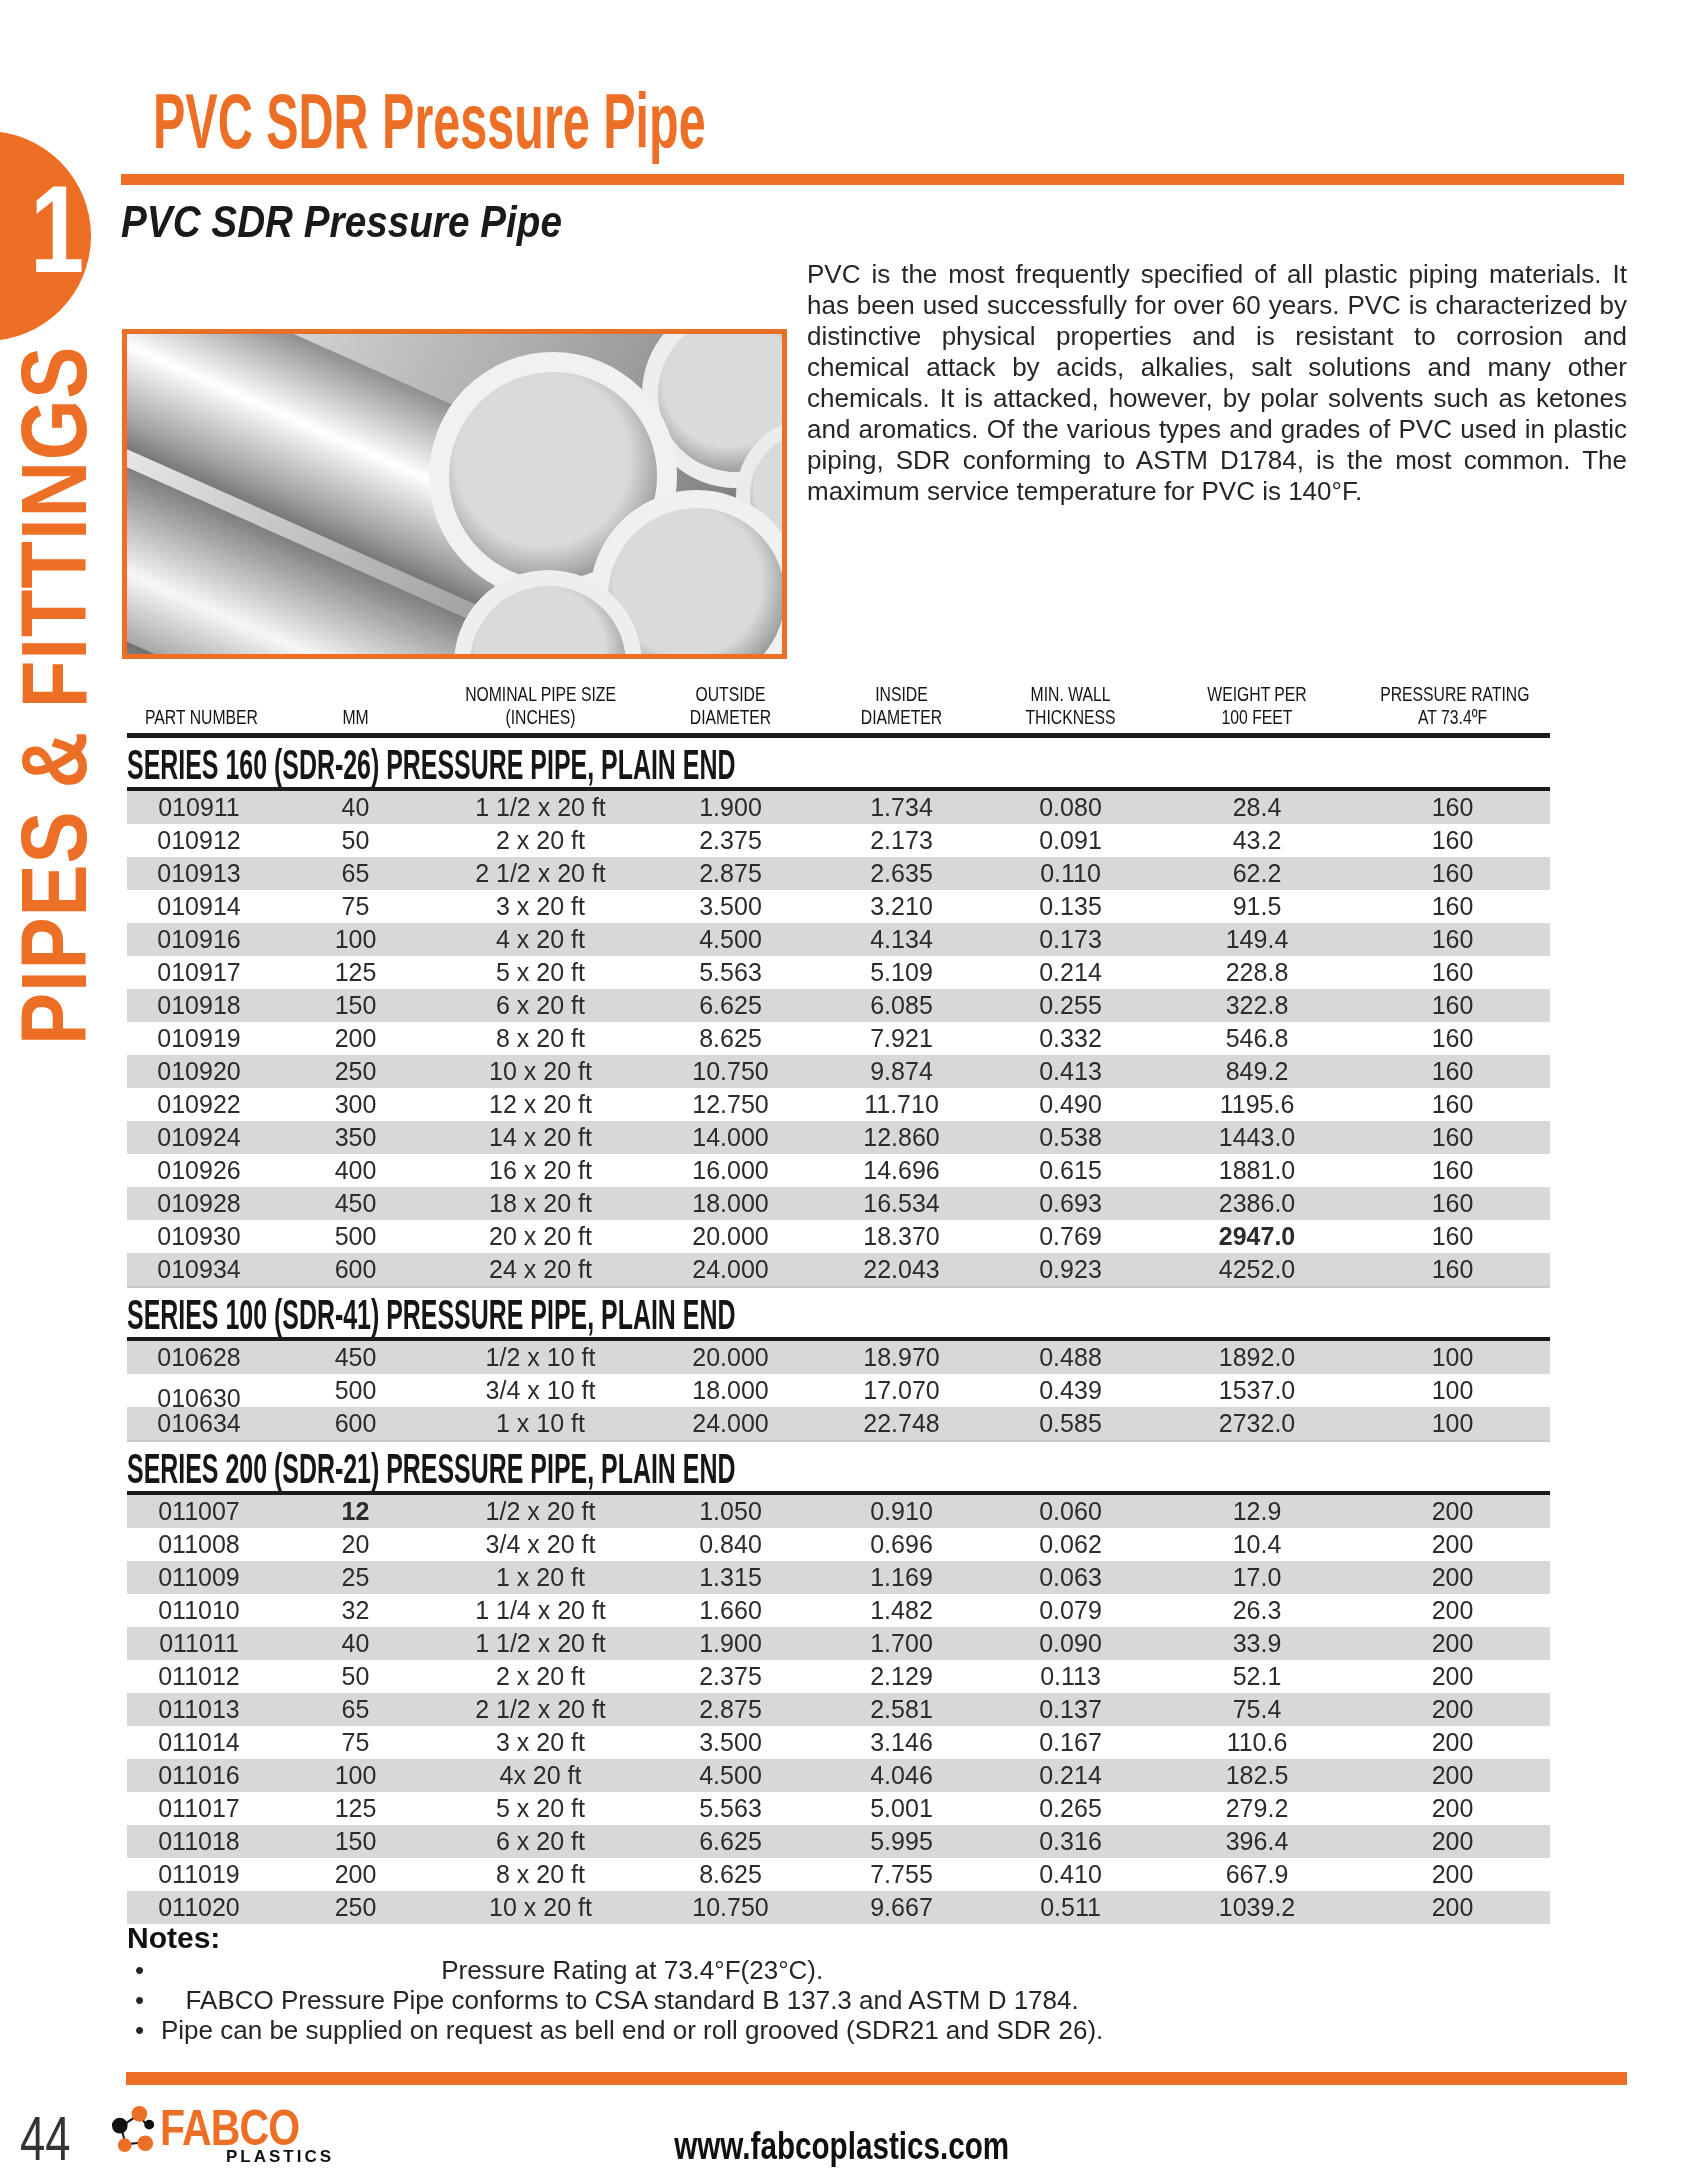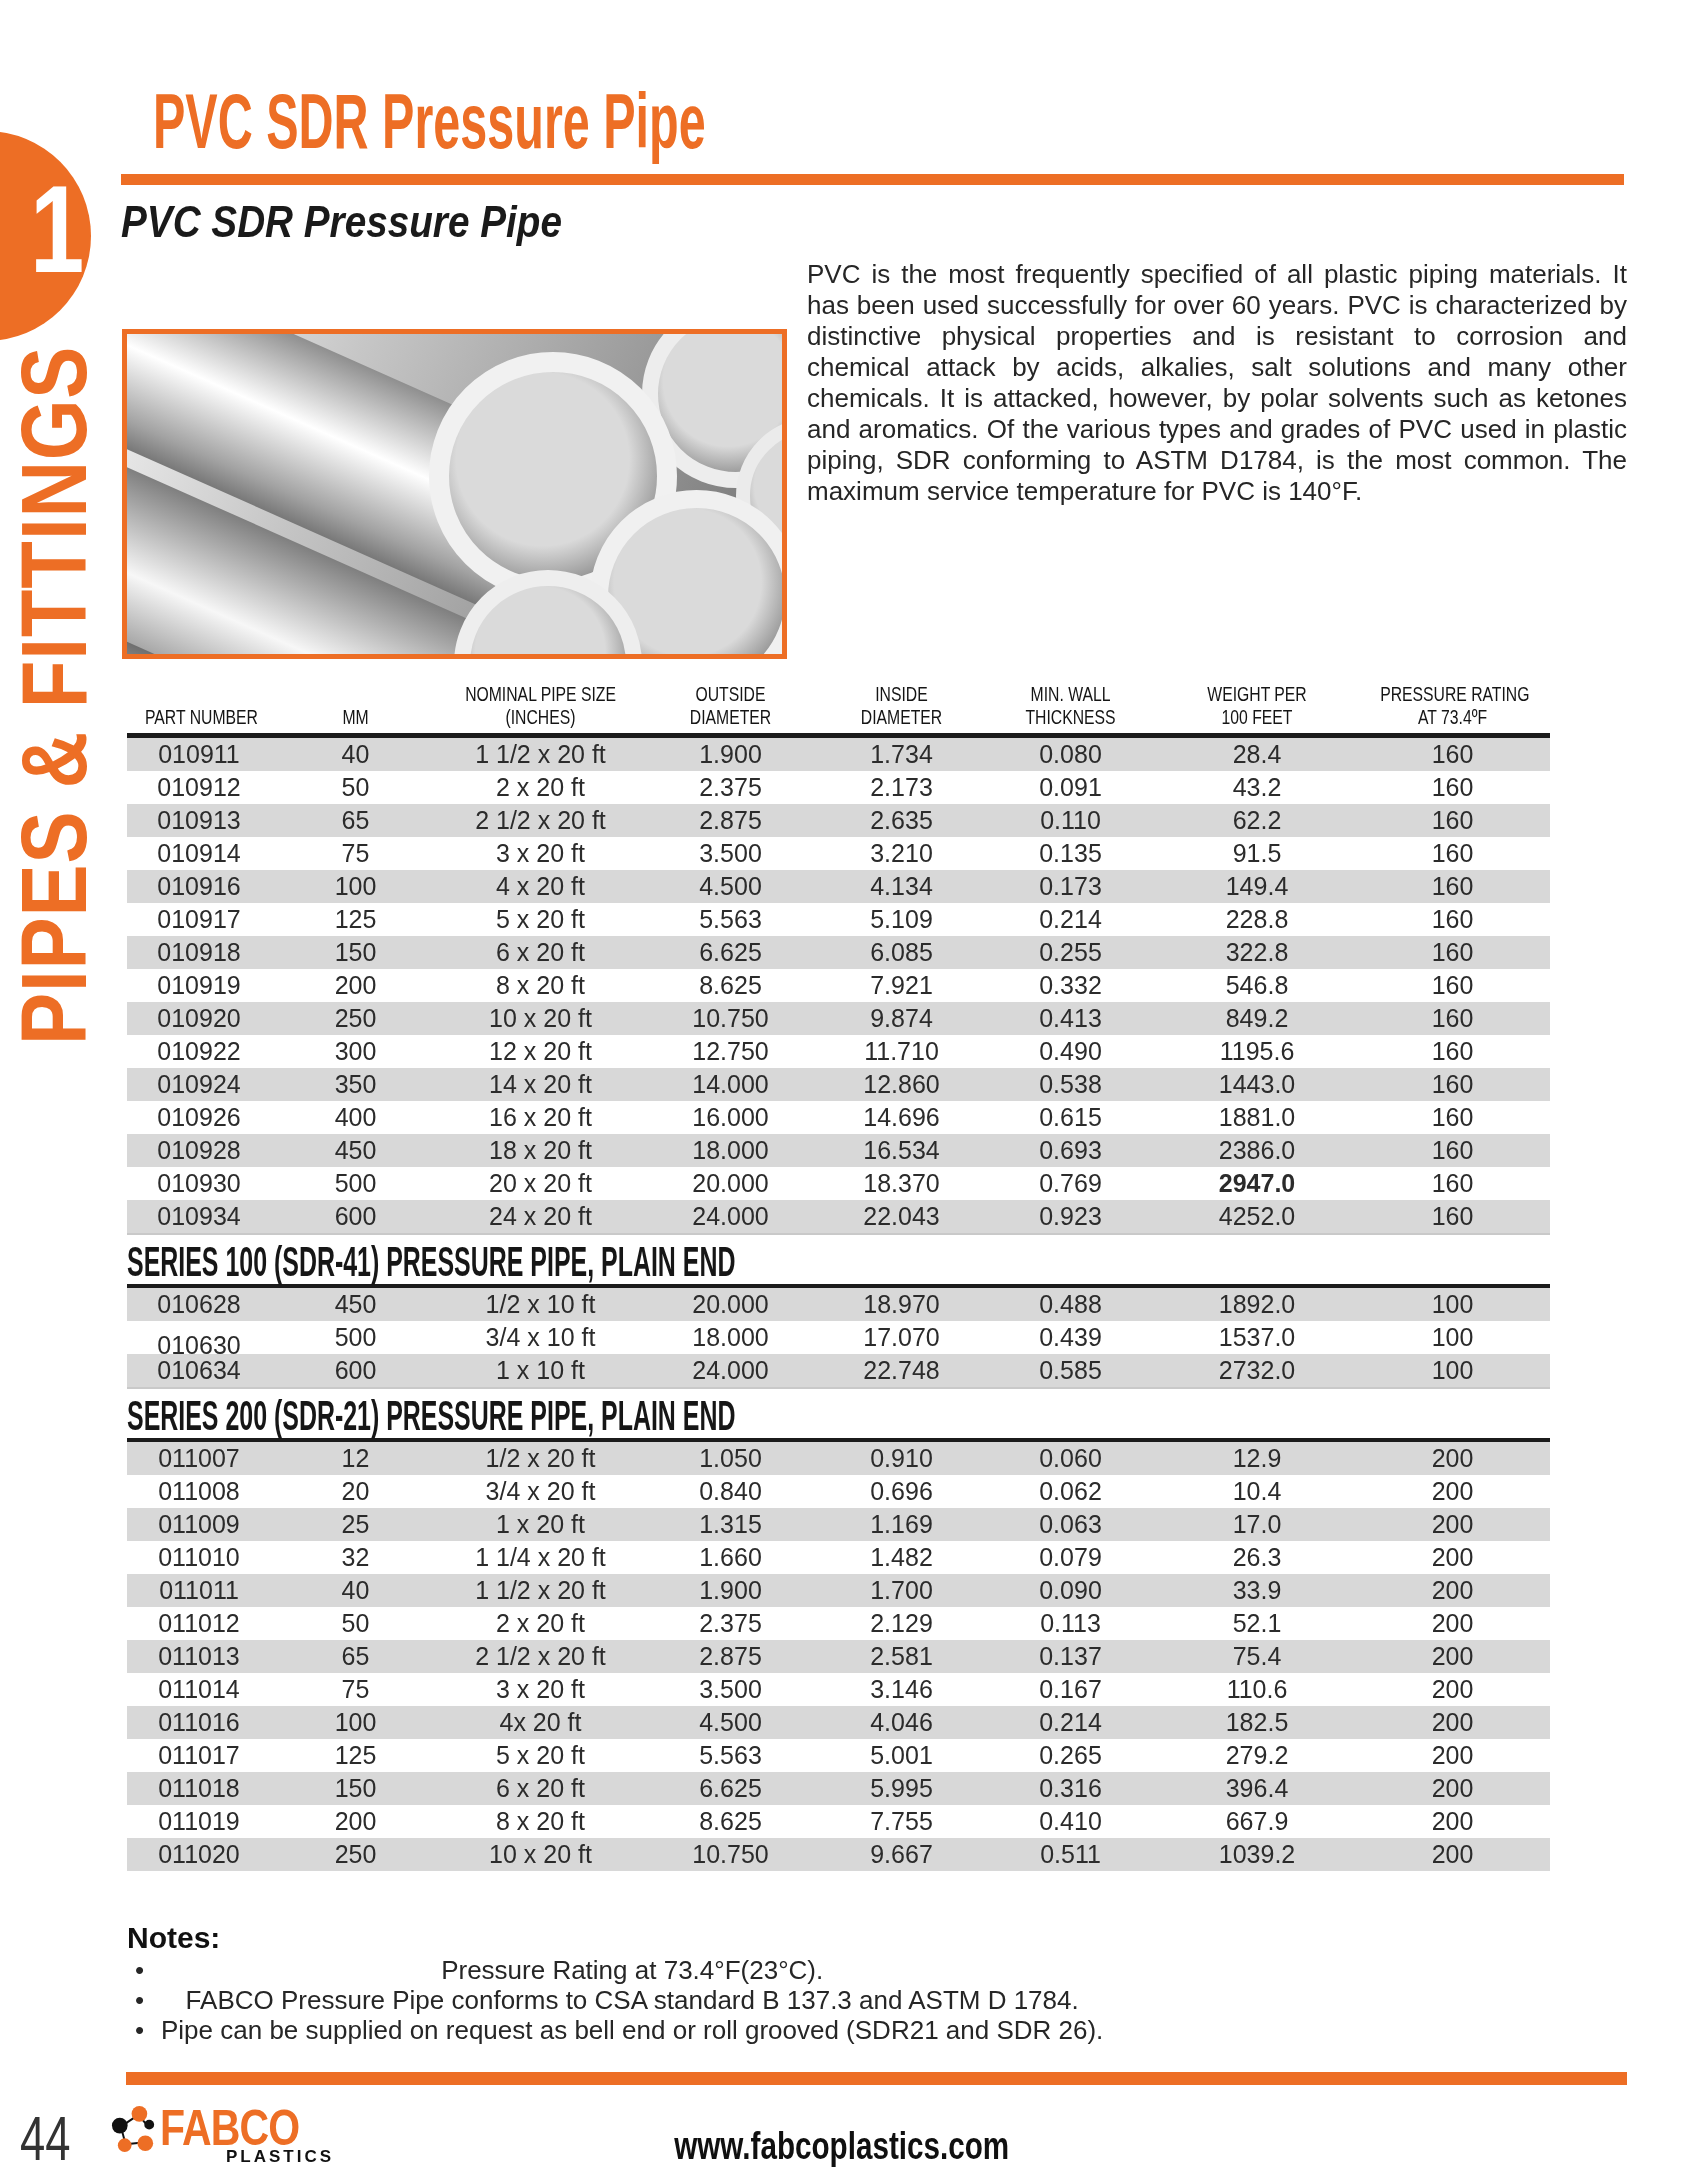--- a/index.html
+++ b/index.html
@@ -138,20 +138,21 @@
         <div class="col-h" style="width: 198px;">
           <span>WEIGHT PER</span>
           <span>100 FEET</span>
         </div>
         <div class="col-h" style="width: 193px;">
           <span>PRESSURE RATING</span>
           <span>AT 73.4ºF</span>
         </div>
       </div>
     <div id="table-sections">
+        <div class="sec-title"><span>SERIES 160 (SDR-26) PRESSURE PIPE, PLAIN END</span></div>
         <div class="t-row alt">
           <div class="t-cell" style="width: 144px;">010911</div>
           <div class="t-cell" style="width: 169px;">40</div>
           <div class="t-cell" style="width: 201px;">1 1/2 x 20 ft</div>
           <div class="t-cell" style="width: 179px;">1.900</div>
           <div class="t-cell" style="width: 163px;">1.734</div>
           <div class="t-cell" style="width: 175px;">0.080</div>
           <div class="t-cell" style="width: 198px;">28.4</div>
           <div class="t-cell" style="width: 193px;">160</div>
         </div>
@@ -322,21 +323,21 @@
           <div class="t-cell" style="width: 201px;">1 x 10 ft</div>
           <div class="t-cell" style="width: 179px;">24.000</div>
           <div class="t-cell" style="width: 163px;">22.748</div>
           <div class="t-cell" style="width: 175px;">0.585</div>
           <div class="t-cell" style="width: 198px;">2732.0</div>
           <div class="t-cell" style="width: 193px;">100</div>
         </div>
         <div class="sec-title later"><span>SERIES 200 (SDR-21) PRESSURE PIPE, PLAIN END</span></div>
         <div class="t-row alt">
           <div class="t-cell" style="width: 144px;">011007</div>
-          <div class="t-cell" style="width: 169px;">12</div>
+          <div class="t-cell" style="width: 169px; font-weight: bold;">12</div>
           <div class="t-cell" style="width: 201px;">1/2 x 20 ft</div>
           <div class="t-cell" style="width: 179px;">1.050</div>
           <div class="t-cell" style="width: 163px;">0.910</div>
           <div class="t-cell" style="width: 175px;">0.060</div>
           <div class="t-cell" style="width: 198px;">12.9</div>
           <div class="t-cell" style="width: 193px;">200</div>
         </div>
         <div class="t-row">
           <div class="t-cell" style="width: 144px;">011008</div>
           <div class="t-cell" style="width: 169px;">20</div>

